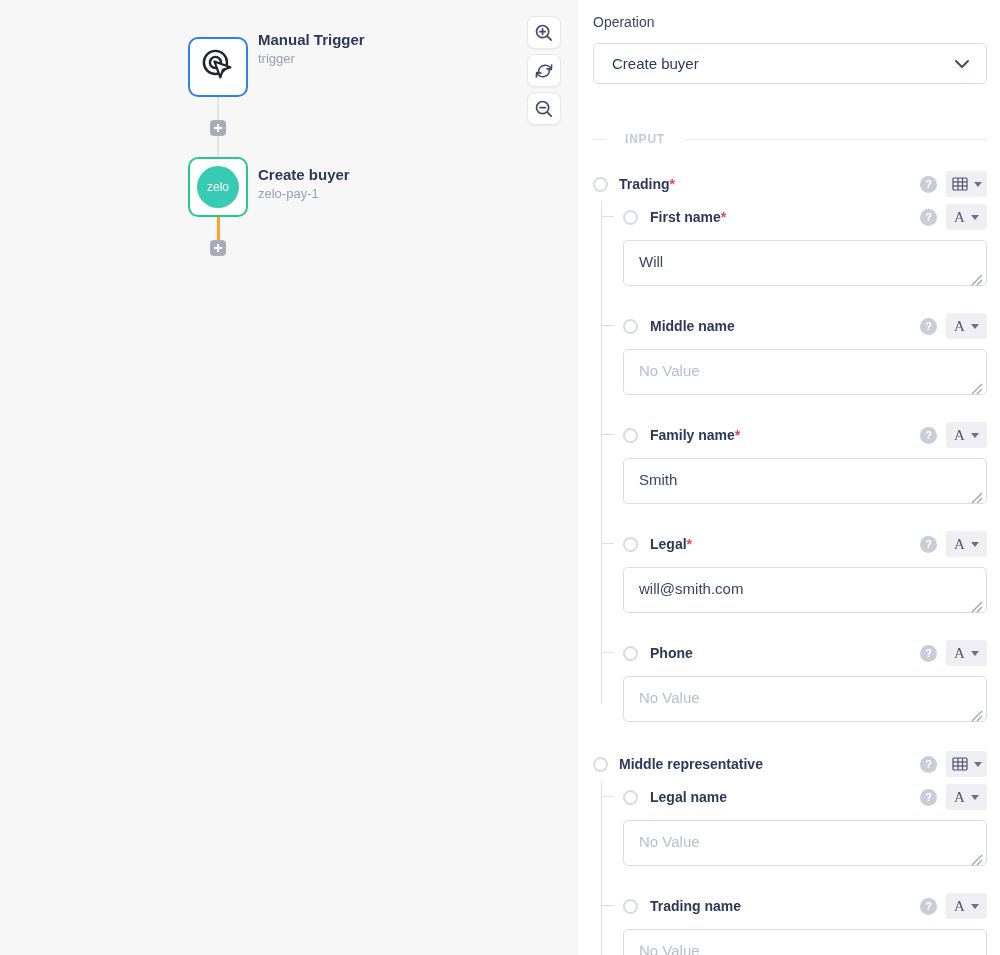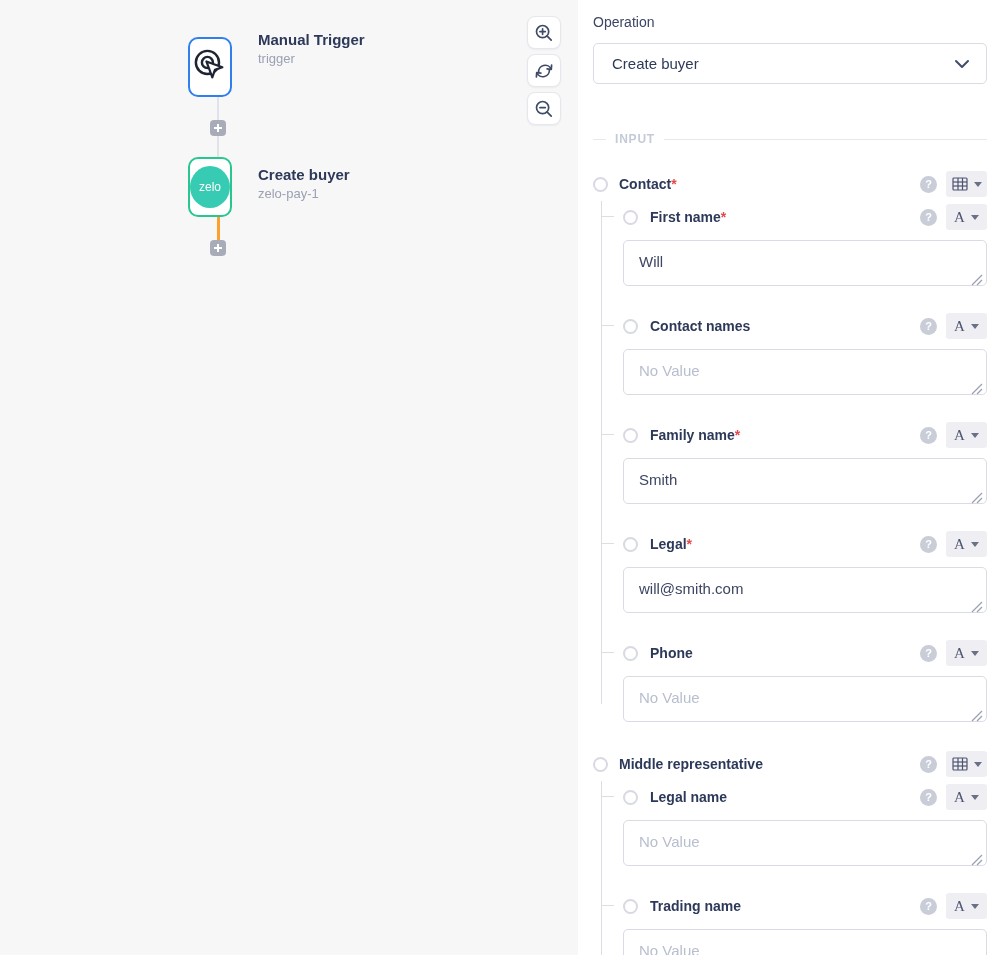--- a/index.html
+++ b/index.html
@@ -2,21 +2,21 @@
 <html><head>
 <meta charset="utf-8">
 <style>
   * { margin:0; padding:0; box-sizing:border-box; }
   html,body { width:1000px; height:955px; }
   body { font-family:"Liberation Sans", sans-serif; background:#fff; }
   .screen { position:relative; width:1000px; height:955px; overflow:hidden; background:#fff; }
 
   
   .canvas { position:absolute; left:0; top:0; width:578px; height:955px; background:#f7f7f8; }
-  .node { position:absolute; width:44px; height:60px; background:#fff; border-radius:10px;
+  .node { position:absolute; width:60px; height:60px; background:#fff; border-radius:10px;
           display:flex; align-items:center; justify-content:center; cursor:pointer; }
   .node-trigger { left:188px; top:37px; border:2px solid #2f80ed; }
   .node-zelo { left:188px; top:157px; border:2px solid #27c78f; }
   .zelo-badge { width:42px; height:42px; border-radius:50%; background:#36cbb2; color:#fff;
                 display:flex; align-items:center; justify-content:center; font-size:12px; }
   .node-label { position:absolute; left:258px; }
   .node-label .t { font-size:15px; font-weight:bold; color:#2d3958; }
   .node-label .s { font-size:13px; color:#9aa1b2; margin-top:3px; }
   .lbl-trigger { top:31px; } .lbl-zelo { top:166px; }
   .conn { position:absolute; left:217px; width:2px; background:#e2e3e8; }
@@ -36,21 +36,21 @@
 
   
   .panel { position:absolute; left:578px; top:0; width:422px; height:955px; background:#fff;
            padding:14px 13px 0 15px; overflow:hidden; }
   .op-label { font-size:14px; color:#3b4565; margin-bottom:13px; }
   .op-select { height:41px; border:1px solid #dadce5; border-radius:5px; background:#fff;
                display:flex; align-items:center; padding:0 16px 0 18px; cursor:pointer; margin-bottom:47px; }
   .op-select .val { font-size:15px; color:#2e3a59; flex:1; }
   .op-select svg { stroke:#434d68; fill:none; stroke-width:2; stroke-linecap:round; stroke-linejoin:round; }
 
-  .divider { display:flex; align-items:center; gap:9px; margin-bottom:24px; height:16px; }
+  .divider { display:flex; align-items:center; gap:19px; margin-bottom:24px; height:16px; }
   .divider .ln { height:1px; background:#e7e9ee; }
   .divider .ln.short { width:13px; }
   .divider .ln.long { flex:1; }
   .divider .txt { font-size:12px; font-weight:bold; letter-spacing:.8px; color:#c4cad7; }
 
   .sec-head, .fld-head { display:flex; align-items:center; }
   .sec-head { height:26px; margin-bottom:9px; }
   .circle { width:15px; height:15px; border:2px solid #d8dae3; border-radius:50%; flex:none; cursor:pointer; }
   .sec-head .circle { margin-right:11px; }
   .lbl { font-size:14px; font-weight:bold; color:#2d3958; }
@@ -158,21 +158,21 @@
     <div class="divider">
       <span class="ln short"></span>
       <span class="txt">INPUT</span>
       <span class="ln long"></span>
     </div>
 
     <div id="sections-host">
   <div class="section">
     <div class="sec-head">
       <span class="circle"></span>
-      <span class="lbl">Contact</span>
+      <span class="lbl">Trading</span>
             <span class="req">*</span>
       <span class="spacer"></span>
       <span class="help">?</span>
       <span class="picker">
         <svg width="16" height="14" viewBox="0 0 16 14">
           <rect x="1" y="1" width="14" height="12" rx="1"></rect>
           <line x1="1" y1="5" x2="15" y2="5"></line>
                 <line x1="1" y1="9" x2="15" y2="9"></line>
           <line x1="6" y1="1" x2="6" y2="13"></line>
                 <line x1="10.5" y1="1" x2="10.5" y2="13"></line>
@@ -198,21 +198,21 @@
       <svg class="grip" width="12" height="12" viewBox="0 0 12 12">
         <line x1="11" y1="1" x2="1" y2="11"></line>
                   <line x1="11" y1="6" x2="6" y2="11"></line>
       </svg>
     </div>
   </div>
 
   <div class="field">
     <div class="fld-head">
       <span class="circle"></span>
-      <span class="lbl">Contact names</span>
+      <span class="lbl">Middle name</span>
       <span class="spacer"></span>
       <span class="help">?</span>
       <span class="picker">
         <span class="letterA">A</span>
         <span class="caret"></span>
       </span>
     </div>
     <div class="ta-wrap">
       <textarea spellcheck="false" placeholder="No Value" style=""></textarea>
       <svg class="grip" width="12" height="12" viewBox="0 0 12 12">

